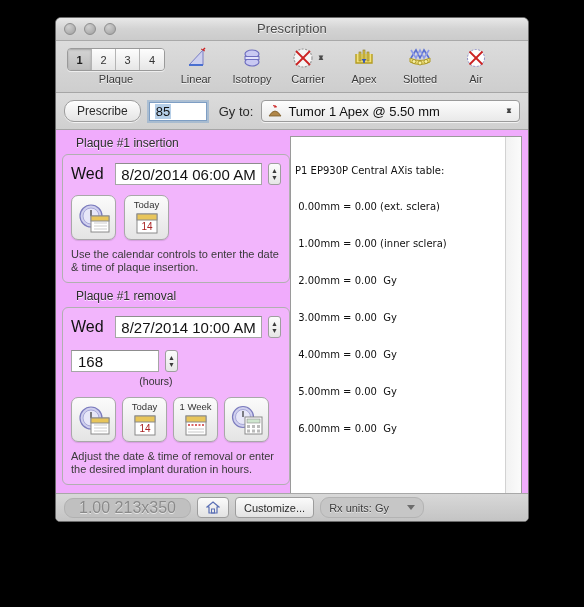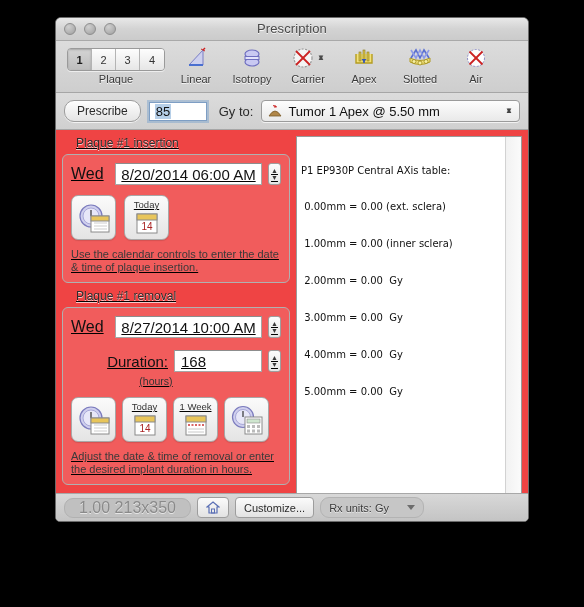--- a/index.html
+++ b/index.html
@@ -202,25 +202,23 @@
     flex-direction: column;
     line-height: 0;
     color: #444;
     font-size: 8px;
   }
 
   
   .body {
     display: flex;
     height: 371px;
-    background: #ef4444;
+    background: #f0abfc;
     padding: 6px;
     box-sizing: border-box;
-    gap: 6px;
-    text-decoration: underline;
   }
 
   .leftcol {
     width: 228px;
     display: flex;
     flex-direction: column;
     gap: 2px;
   }
 
   .group-title {
@@ -600,21 +598,20 @@
       <div class="group-box">
         <div class="daterow">
           <div class="dayname">Wed</div>
           <div class="datefield">8/27/2014 10:00 AM</div>
           <div class="stepper">
               <div>▲</div>
               <div>▼</div>
             </div>
         </div>
         <div class="durrow">
-          <div class="durlabel">Duration:</div>
           <div class="durfield">168</div>
           <div class="stepper">
               <div>▲</div>
               <div>▼</div>
             </div>
         </div>
         <div class="hourslbl">(hours)</div>
 
         <div class="iconbtnrow" style="gap:6px;">
           <div class="iconbtn">
@@ -671,20 +668,21 @@
 
     <div class="rightcol">
       <div class="textpane">
         <div>P1 EP930P Central AXis table:</div>
         <div> 0.00mm = 0.00 (ext. sclera)</div>
         <div> 1.00mm = 0.00 (inner sclera)</div>
         <div> 2.00mm = 0.00  Gy</div>
         <div> 3.00mm = 0.00  Gy</div>
         <div> 4.00mm = 0.00  Gy</div>
         <div> 5.00mm = 0.00  Gy</div>
+        <div> 6.00mm = 0.00  Gy</div>
         
         
         
         
         
         
         
         
         
         

